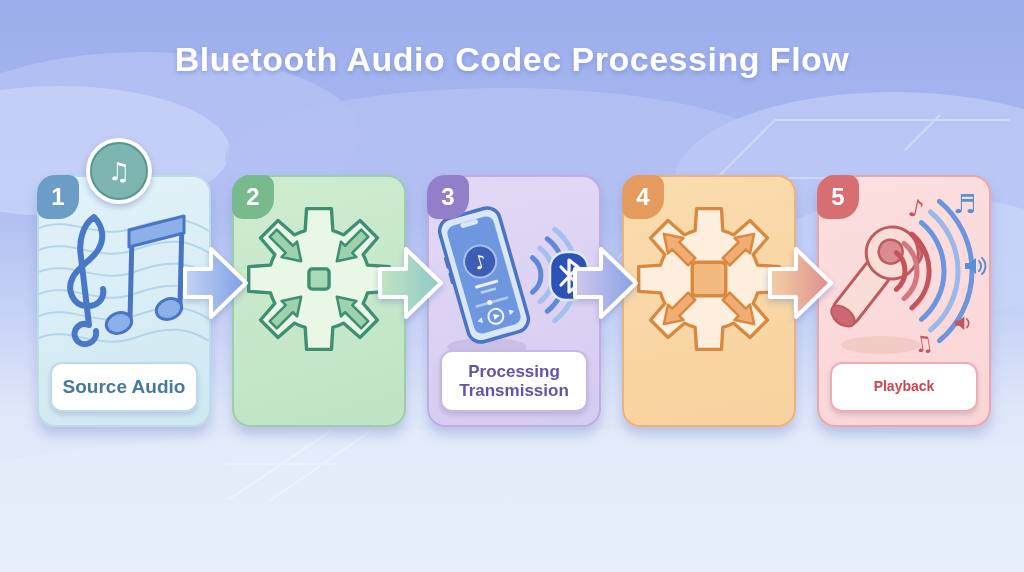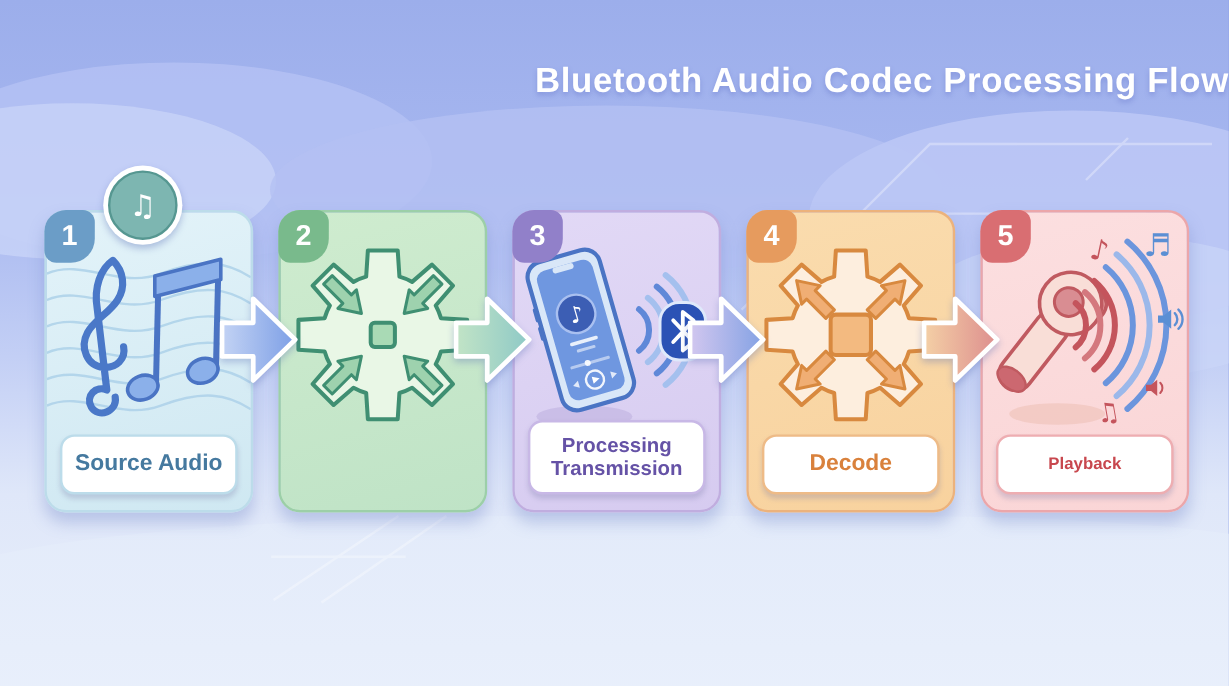--- a/index.html
+++ b/index.html
@@ -11,22 +11,22 @@
   .cloud{position:absolute;border-radius:50%;}
   .c1{left:-70px;top:52px;width:430px;height:165px;background:#b4c1f3;opacity:.85;}
   .c2{left:225px;top:88px;width:560px;height:140px;background:#b4c1f3;opacity:.8;}
   .c3{right:-90px;top:92px;width:440px;height:180px;background:#bac6f4;opacity:.95;}
   .c4{left:-110px;top:86px;width:340px;height:130px;background:#c8d3f7;opacity:.8;}
   .c5{right:-60px;top:196px;width:320px;height:120px;background:#cbd6f8;opacity:.7;}
   .bottom-wash{position:absolute;left:-60px;right:-60px;top:430px;height:220px;
     background:linear-gradient(180deg,#e3ebfa,#ebf1fc);border-radius:45% 30% 0 0/60px 34px 0 0;}
   .circuit{position:absolute;left:0;top:0;pointer-events:none;}
 
-  .title{position:absolute;left:0;top:52px;width:100%;text-align:right;color:#ffffff;
-    font-size:29px;font-weight:bold;letter-spacing:.5px;
+  .title{position:absolute;left:0;top:40px;width:100%;text-align:center;color:#ffffff;
+    font-size:34px;font-weight:bold;letter-spacing:.5px;
     text-shadow:0 2px 4px rgba(100,115,200,.45);}
 
   .card{position:absolute;top:175px;width:170px;height:248px;border-radius:18px;
     box-shadow:0 8px 12px rgba(108,128,198,.35);}
   .card .badge{position:absolute;top:-2px;left:-2px;width:42px;height:44px;
     border-radius:18px 10px 20px 10px;color:#fff;font-weight:bold;font-size:24px;
     display:flex;align-items:center;justify-content:center;z-index:3;}
   .card .icon-area{position:absolute;top:6px;left:0;right:0;height:185px;}
   .card .pill{position:absolute;left:11px;right:11px;bottom:13px;background:#ffffff;
     border-radius:12px;display:flex;align-items:center;justify-content:center;
@@ -176,21 +176,20 @@
           <rect x="-20" y="-20" width="40" height="40" rx="5" fill="#f3ba80" stroke="#d8893f" stroke-width="4"></rect>
           <g fill="#f0ae74" stroke="#d8893f" stroke-width="3" stroke-linejoin="round">
             <path transform="rotate(45) translate(76,0)" d="M0,0 L-20,-13 L-20,-6 L-47,-6 L-47,6 L-20,6 L-20,13 Z"></path>
             <path transform="rotate(135) translate(76,0)" d="M0,0 L-20,-13 L-20,-6 L-47,-6 L-47,6 L-20,6 L-20,13 Z"></path>
             <path transform="rotate(225) translate(76,0)" d="M0,0 L-20,-13 L-20,-6 L-47,-6 L-47,6 L-20,6 L-20,13 Z"></path>
             <path transform="rotate(315) translate(76,0)" d="M0,0 L-20,-13 L-20,-6 L-47,-6 L-47,6 L-20,6 L-20,13 Z"></path>
           </g>
         </g>
       </svg>
     </div>
-    <div class="pill">Decode</div>
   </div>
 
   <div class="card s5">
     <div class="badge">5</div>
     <div class="icon-area">
       <svg width="170" height="185" viewBox="0 0 170 185">
         <ellipse cx="62" cy="162" rx="40" ry="9" fill="#ecbfb4" opacity="0.55"></ellipse>
         <g transform="translate(56,92) rotate(38)">
           <ellipse cx="14" cy="-34" rx="12" ry="16" fill="#e9a3a6" stroke="#c05a60" stroke-width="3" transform="rotate(20 14 -34)"></ellipse>
           <rect x="-14" y="-16" width="28" height="76" rx="14" fill="#f9ded7" stroke="#c05a60" stroke-width="3"></rect>

